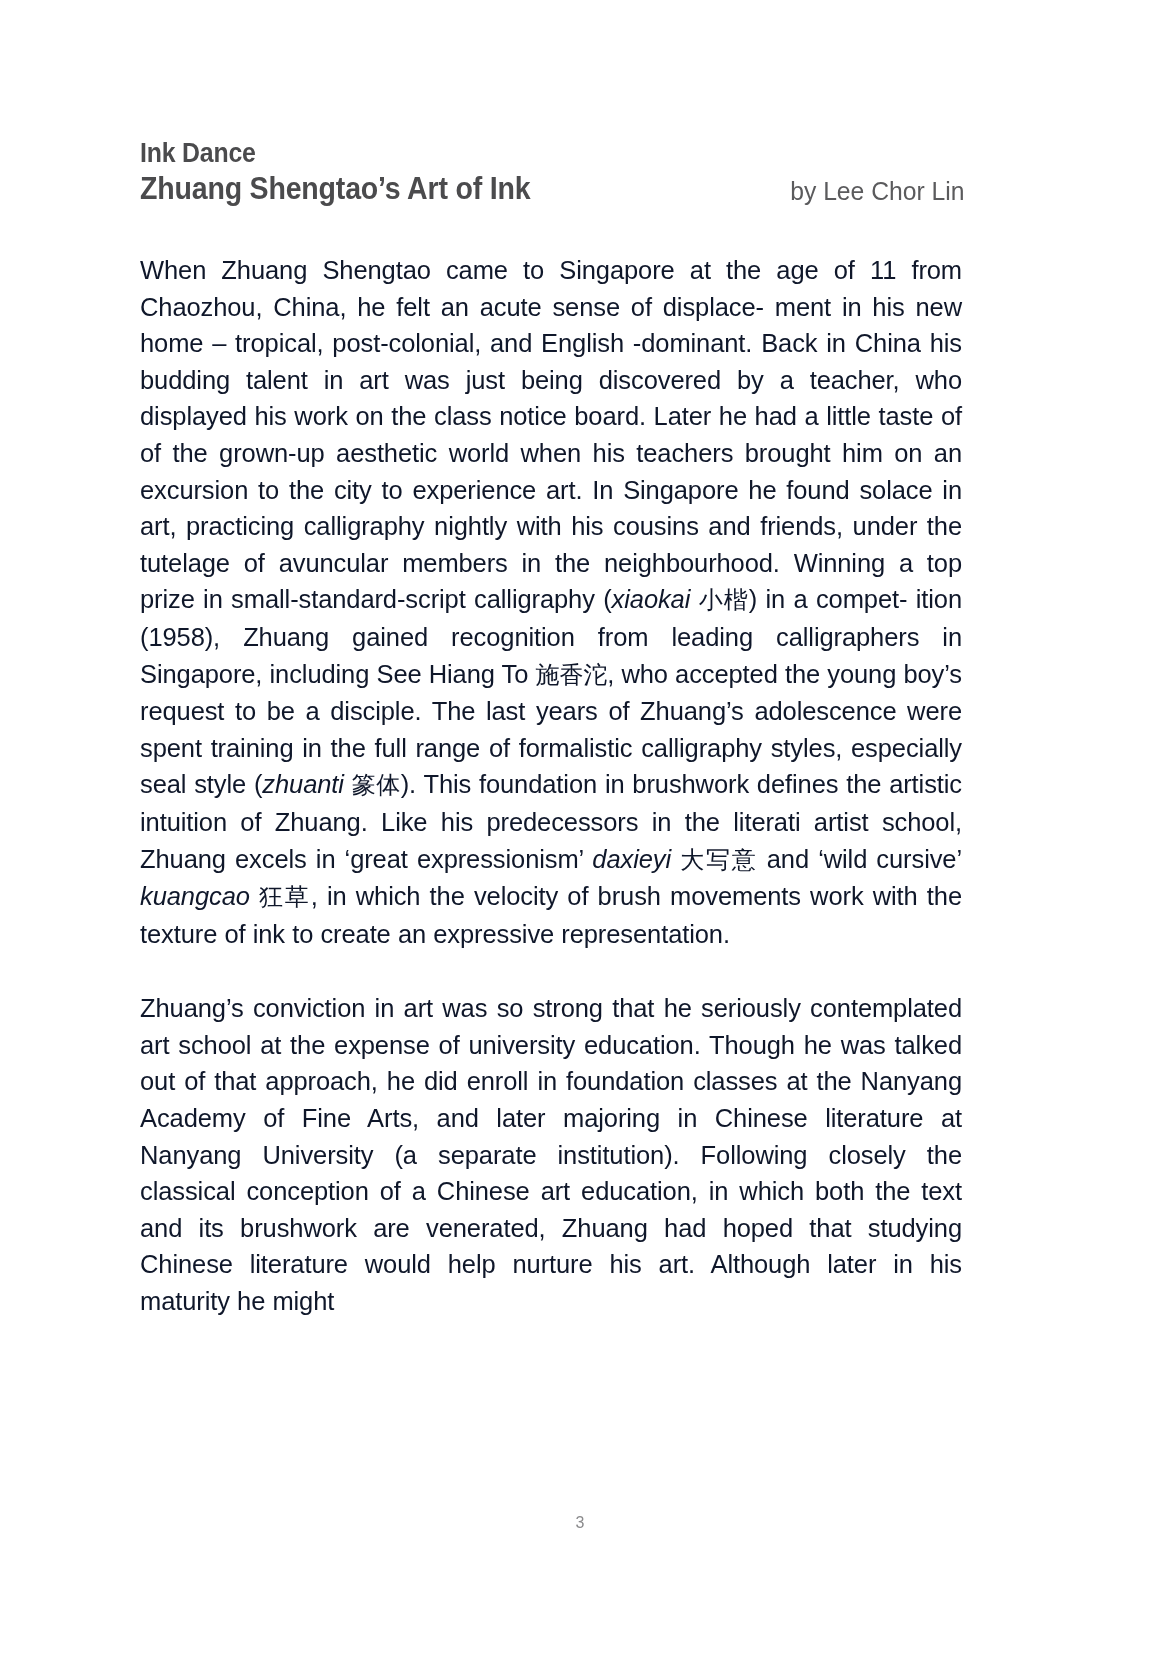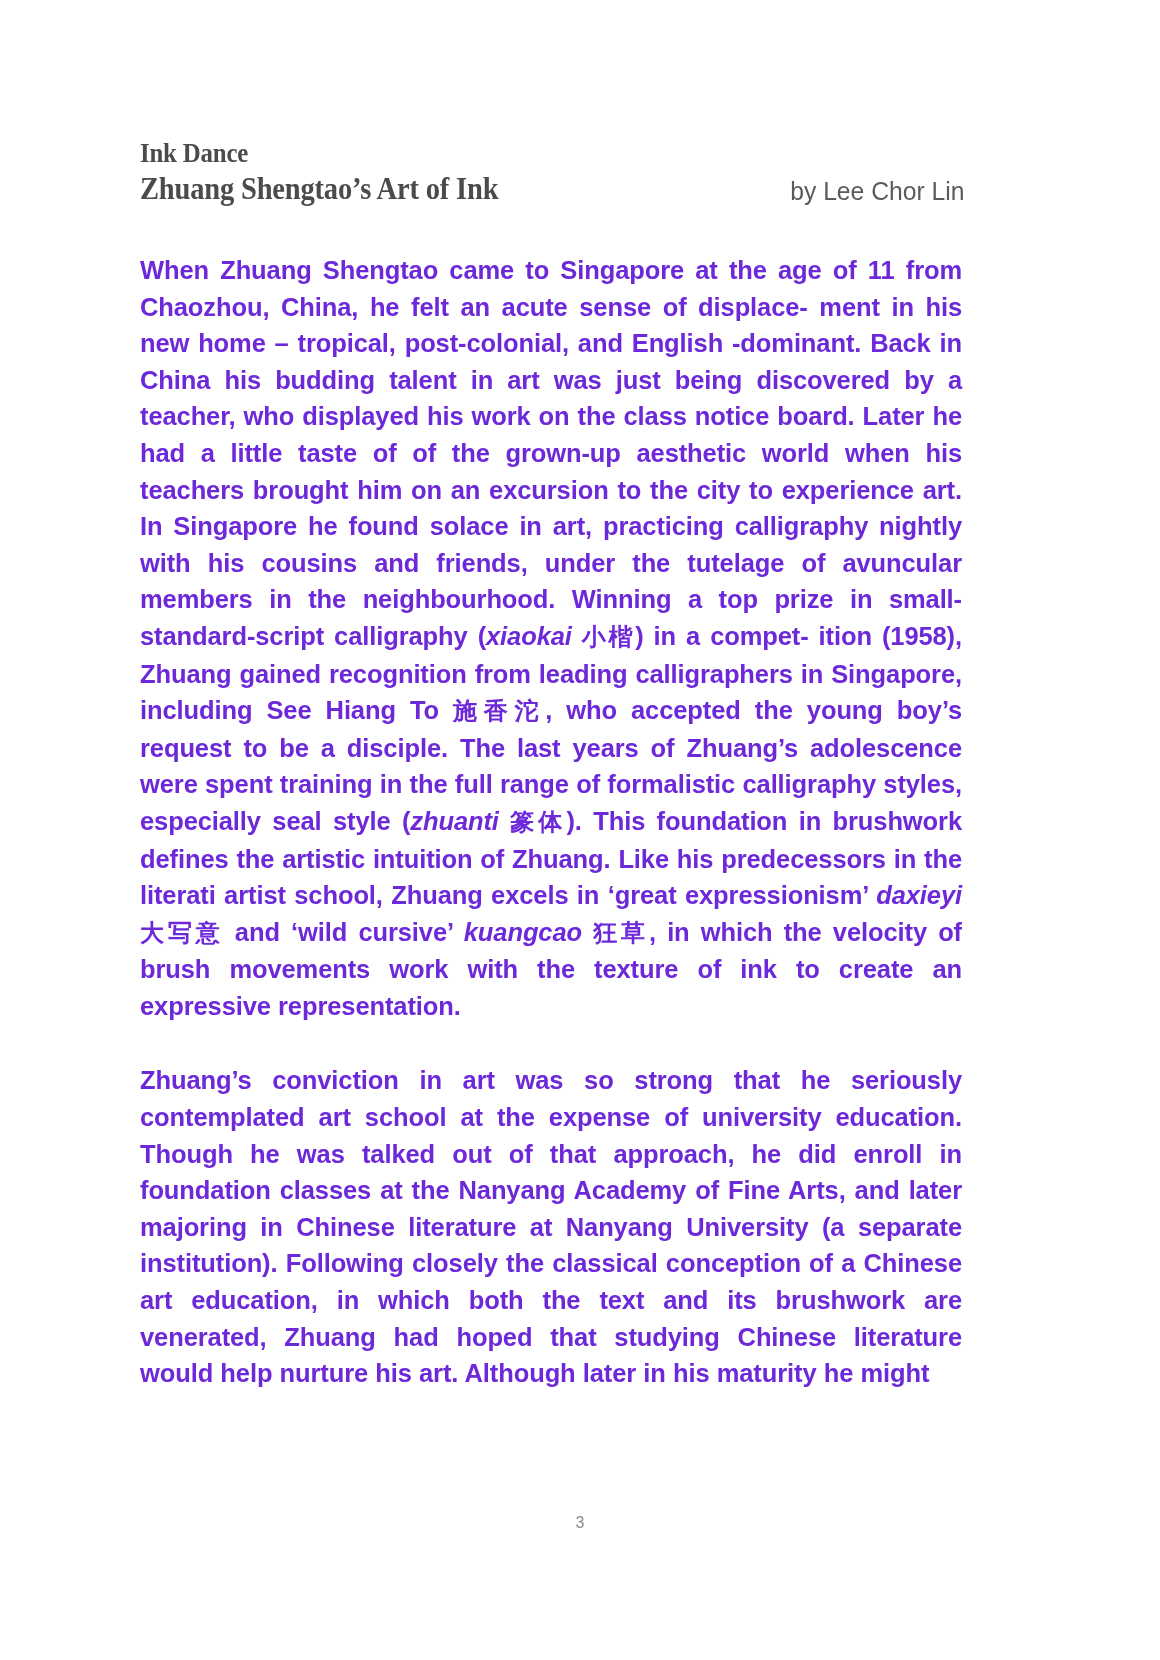--- a/index.html
+++ b/index.html
@@ -24,21 +24,21 @@
     left: 140px;
     top: 136px;
     width: 825px;
   }
   .title-row {
     display: flex;
     align-items: baseline;
     justify-content: space-between;
   }
   .title-block {
-    font-family: Liberation Serif, serif;
+    font-family: Liberation Sans, sans-serif;
     font-weight: bold;
     color: #4b4b4d;
     letter-spacing: -0.2px;
   }
   .title-line1 {
     font-size: 27px;
     line-height: 34px;
     display: block;
     transform: scaleX(0.92);
     transform-origin: left center;
@@ -70,27 +70,26 @@
     position: absolute;
     left: 140px;
     top: 252px;
     width: 822px;
   }
   p.para {
     margin: 0 0 38px 0;
     font-family: "Liberation Sans", sans-serif;
     font-size: 25.5px;
     line-height: 36.6px;
-    color: #6d28d9;
+    color: #0f172a;
     text-align: justify;
     text-justify: inter-word;
     letter-spacing: -0.1px;
     word-spacing: 0.2px;
     hyphens: none;
-    font-weight: bold;
   }
   p.para:last-child { margin-bottom: 7px; }
   .it { font-style: italic; }
   .cjk {
     font-family: "DejaVu Sans", "Liberation Sans", sans-serif;
     font-style: normal;
     font-size: 24px;
   }
 
   

